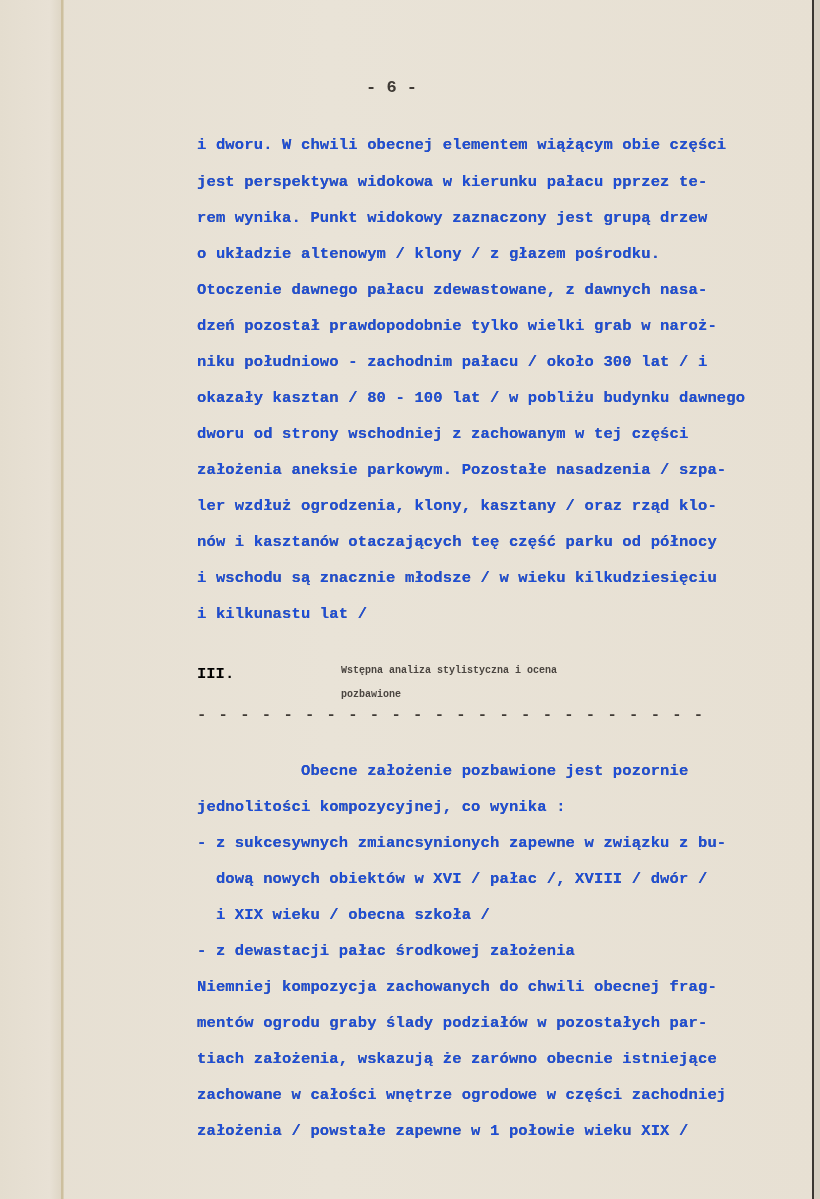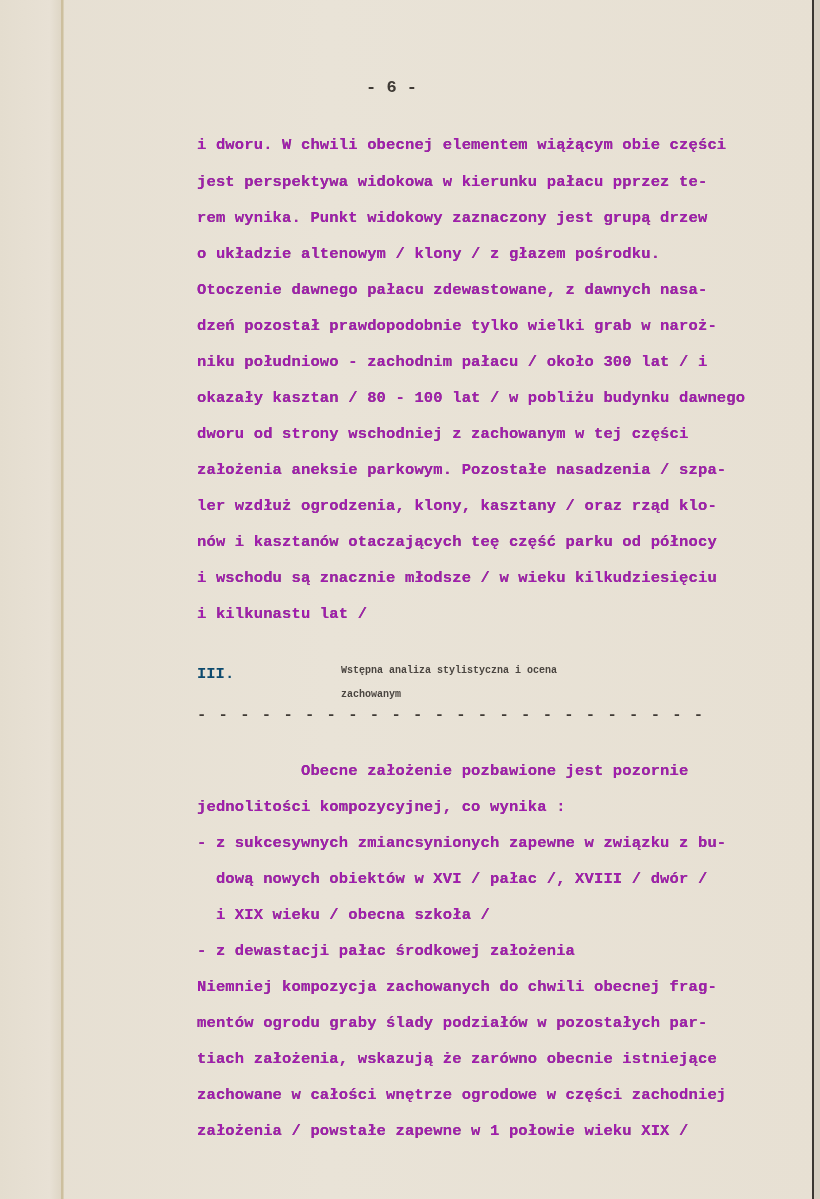--- a/index.html
+++ b/index.html
@@ -44,41 +44,41 @@
   .page {
     position: absolute;
     left: 63px; top: 0;
     width: 749px; height: 1199px;
   }
   .line {
     position: absolute;
     left: 134px;
     font-size: 15.5px;
     font-weight: bold;
-    color: #a21caf;
+    color: #1d4ed8;
     white-space: pre;
     letter-spacing: 0.15px;
     text-shadow: 0 0 0.6px #6b655d;
   }
   .page-number {
     position: absolute;
     left: 303px;
     top: 78px;
     font-size: 17px;
     font-weight: bold;
     color: #3f3a35;
     white-space: pre;
   }
   .section-num {
     position: absolute;
     left: 134px;
     top: 665px;
     font-size: 15.5px;
     font-weight: bold;
-    color: #0c4a6e;
+    color: #000000;
     white-space: pre;
   }
   .section-title {
     position: absolute;
     left: 278px;
     font-size: 10px;
     color: #4a4540;
     white-space: pre;
     font-weight: bold;
   }
@@ -117,21 +117,21 @@
     <div class="line" style="top:461px">założenia aneksie parkowym. Pozostałe nasadzenia / szpa-</div>
     <div class="line" style="top:497px">ler wzdłuż ogrodzenia, klony, kasztany / oraz rząd klo-</div>
     <div class="line" style="top:533px">nów i kasztanów otaczających teę część parku od północy</div>
     <div class="line" style="top:569px">i wschodu są znacznie młodsze / w wieku kilkudziesięciu</div>
     <div class="line" style="top:605px">i kilkunastu lat /</div>
   </div>
 
   <div>
     <div class="section-num">III.</div>
     <div class="section-title" style="top:665px">Wstępna analiza stylistyczna i ocena</div>
-    <div class="section-title" style="top:689px">zachowanym</div>
+    <div class="section-title" style="top:689px">pozbawione</div>
     <div class="section-rule">- - - - - - - - - - - - - - - - - - - - - - - -</div>
   </div>
 
   <div>
     <div class="line" style="top:762px">           Obecne założenie pozbawione jest pozornie</div>
     <div class="line" style="top:798px">jednolitości kompozycyjnej, co wynika :</div>
     <div class="line" style="top:834px">- z sukcesywnych zmiancsynionych zapewne w związku z bu-</div>
     <div class="line" style="top:870px">  dową nowych obiektów w XVI / pałac /, XVIII / dwór /</div>
     <div class="line" style="top:906px">  i XIX wieku / obecna szkoła /</div>
     <div class="line" style="top:942px">- z dewastacji pałac środkowej założenia</div>

